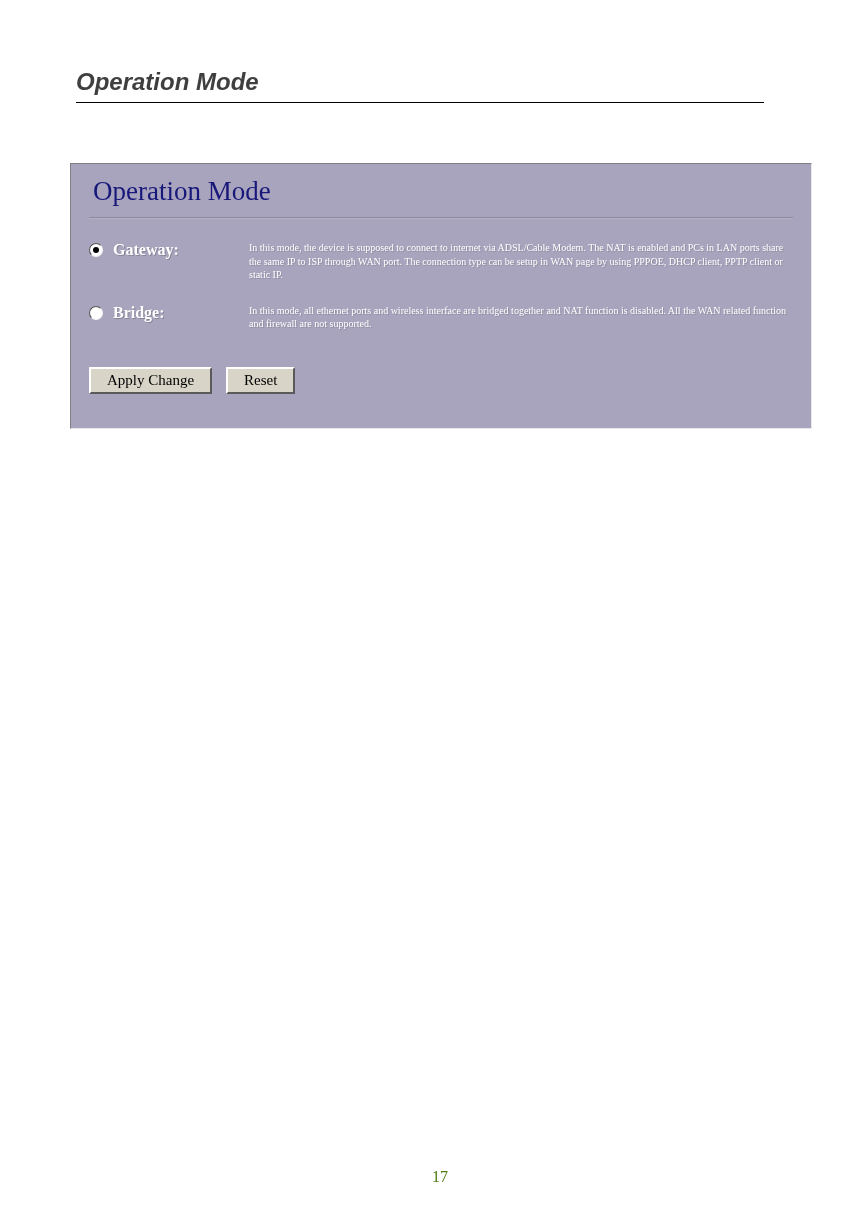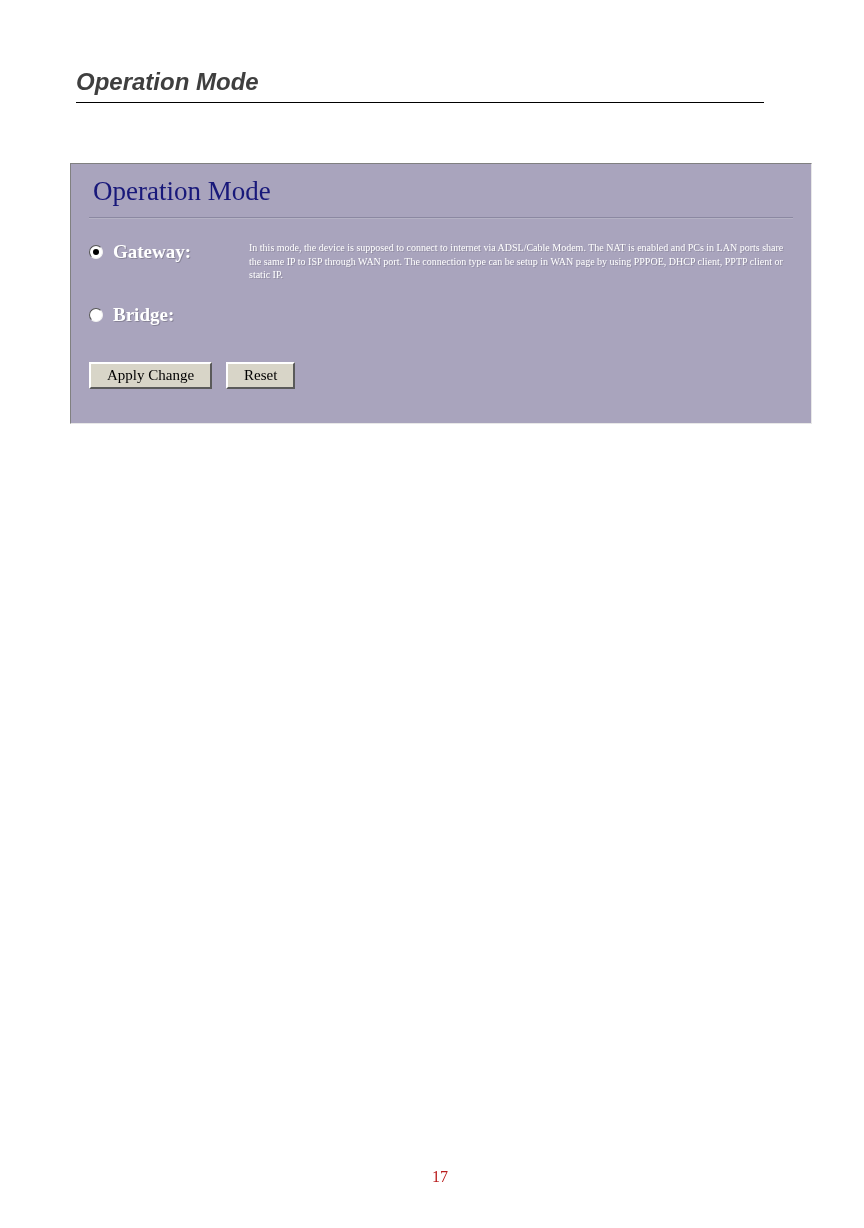--- a/index.html
+++ b/index.html
@@ -102,21 +102,21 @@
   }
   .radio .dot {
     width: 6px;
     height: 6px;
     border-radius: 50%;
     background: #000;
   }
   .mode-label {
     color: #ffffff;
     font-weight: bold;
-    font-size: 19px;
+    font-size: 16px;
     text-shadow: 1px 1px 0 rgba(0,0,0,0.2);
   }
   .mode-desc {
     color: #ffffff;
     font-size: 10px;
     line-height: 1.35;
     text-shadow: 1px 1px 0 rgba(0,0,0,0.15);
   }
   .sc-buttons {
     margin-top: 36px;
@@ -135,21 +135,21 @@
     color: #000;
   }
   .page-number {
     position: absolute;
     bottom: 42px;
     left: 16px;
     right: 0;
     text-align: center;
     font-family: "Times New Roman", Times, serif;
     font-size: 16px;
-    color: #b91c1c;
+    color: #4d7c0f;
   }
 </style>
 </head>
 <body>
 
 <div class="page">
   <div class="heading">Operation Mode</div>
 
 
   <div class="screenshot">
@@ -164,20 +164,21 @@
         <span class="mode-label">Gateway:</span>
       </div>
       <div class="mode-desc">In this mode, the device is supposed to connect to internet via ADSL/Cable Modem. The NAT is enabled and PCs in LAN ports share the same IP to ISP through WAN port. The connection type can be setup in WAN page by using PPPOE, DHCP client, PPTP client or static IP.</div>
     </div>
 
     <div class="mode-row">
       <div class="mode-rc">
         <span class="radio"></span>
         <span class="mode-label">Bridge:</span>
       </div>
+      <div class="mode-desc">In this mode, all ethernet ports and wireless interface are bridged together and NAT function is disabled. All the WAN related function and firewall are not supported.</div>
     </div>
 
     <div class="sc-buttons">
       <span class="sc-btn">Apply Change</span>
       <span class="sc-btn">Reset</span>
     </div>
   </div>
 </div>
 
 <div class="page-number">17</div>

